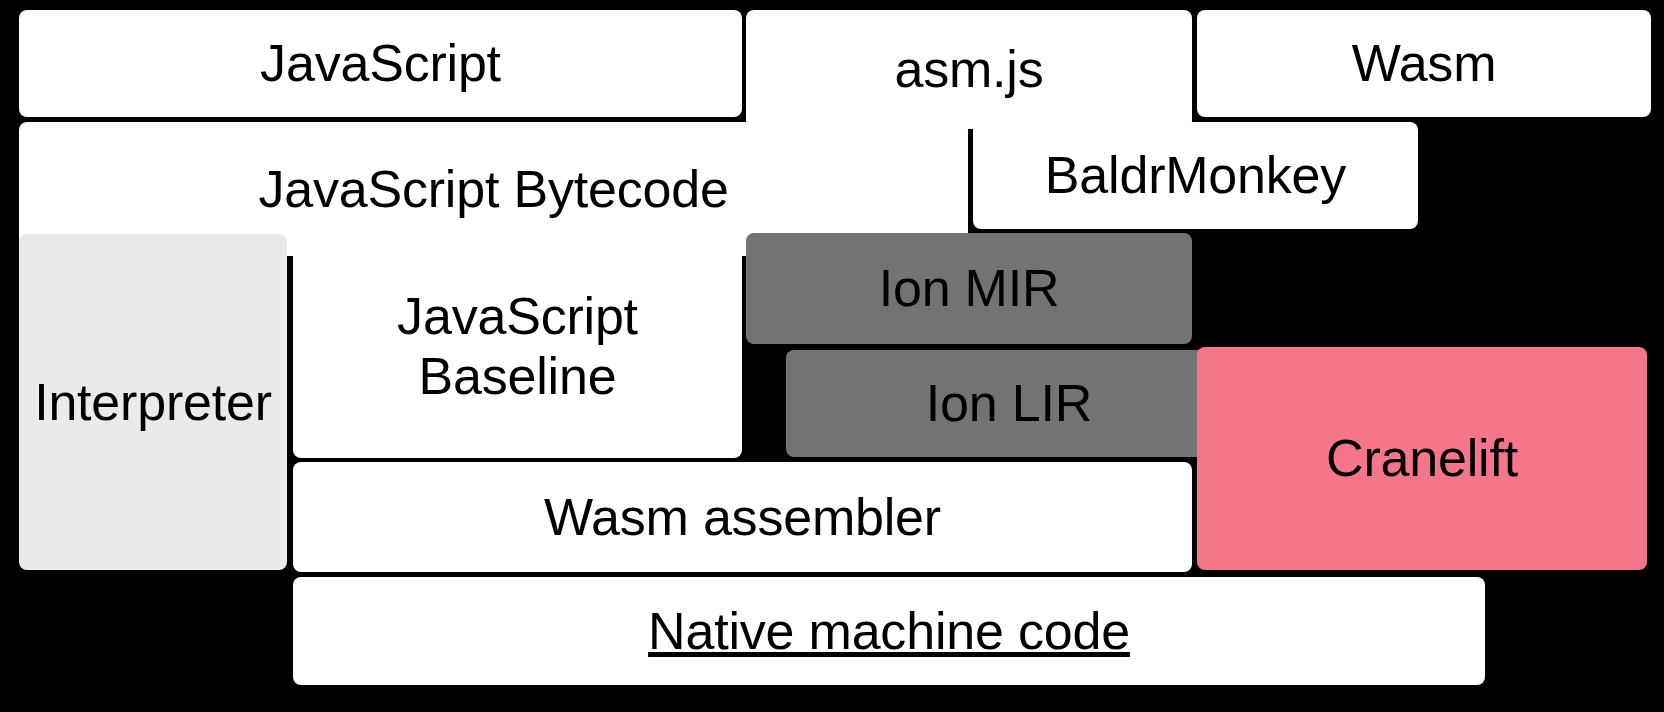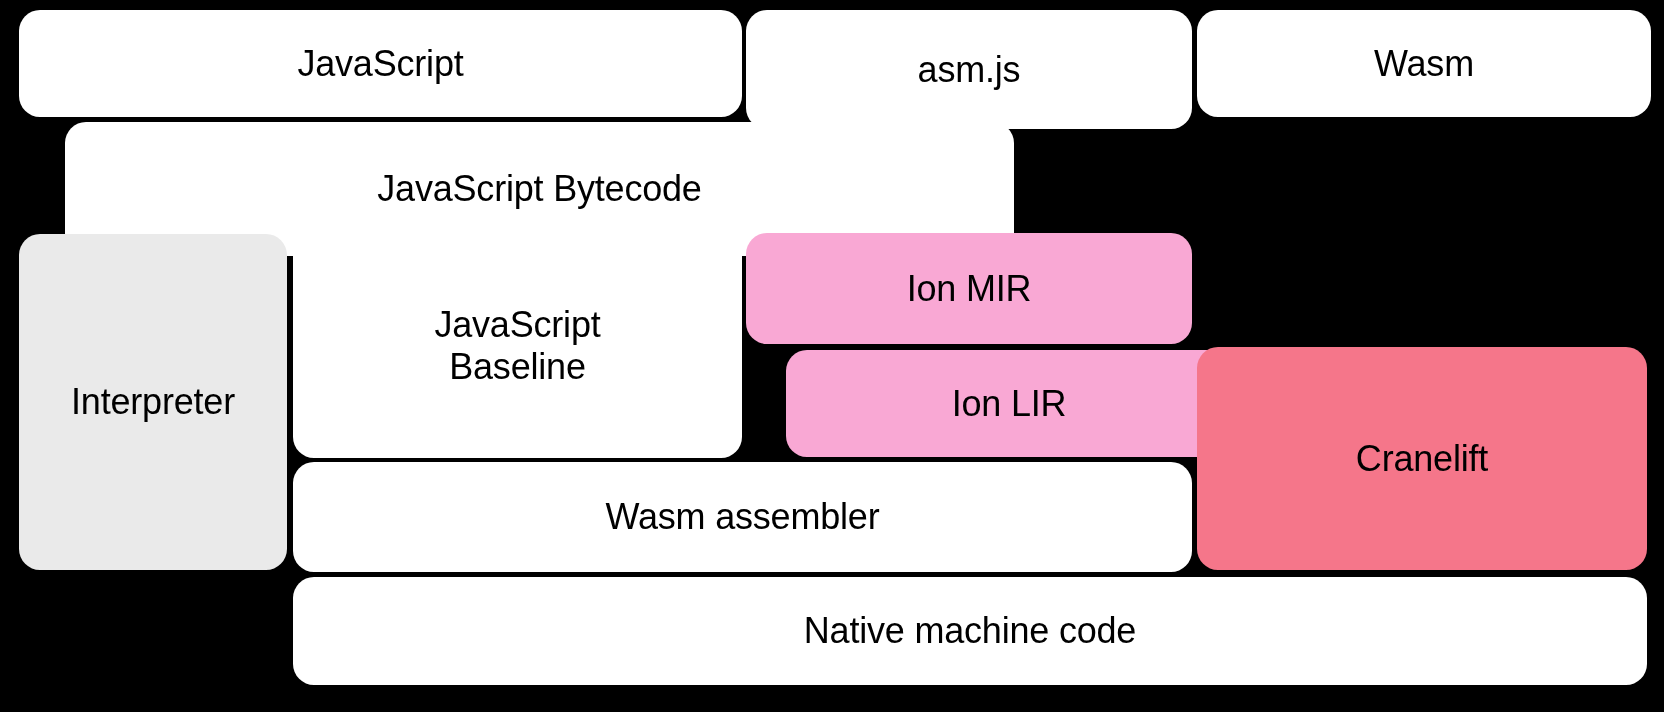--- a/index.html
+++ b/index.html
@@ -14,72 +14,73 @@
   #diagram {
     position: relative;
     width: 1664px;
     height: 712px;
     background: #000000;
     overflow: hidden;
   }
   .node {
     position: absolute;
     box-sizing: border-box;
-    border-radius: 21px;
+    border-radius: 8px;
     display: flex;
     align-items: center;
     justify-content: center;
     text-align: center;
     color: #000000;
     font-family: "Liberation Sans", sans-serif;
-    font-size: 36px;
+    font-size: 52px;
     font-weight: 400;
     line-height: 1.16;
     letter-spacing: -0.2px;
     white-space: pre-line;
     user-select: none;
   }
   .fill-white { background: #FFFFFF; }
   .fill-gray  { background: #EAEAEA; }
-  .fill-green { background: #f9a8d4; }
+  .fill-green { background: #737373; }
   .fill-pink  { background: #F5768A; }
 
   
   #n-javascript        { left: 19px;   top: 10px;  width: 723px; height: 107px; }
   #n-asmjs             { left: 746px;  top: 10px;  width: 446px; height: 119px; }
   #n-wasm              { left: 1197px; top: 10px;  width: 454px; height: 107px; }
 
   
-  #n-js-bytecode       { left: 19px;   top: 122px; width: 949px; height: 134px; margin-left: 46px; }
+  #n-js-bytecode       { left: 19px;   top: 122px; width: 949px; height: 134px; }
   #n-baldrmonkey       { left: 973px;  top: 122px; width: 445px; height: 107px; }
 
   
   #n-interpreter       { left: 19px;   top: 234px; width: 268px; height: 336px; }
   #n-js-baseline       { left: 293px;  top: 234px; width: 449px; height: 224px; }
   #n-ion-mir           { left: 746px;  top: 233px; width: 446px; height: 111px; }
   #n-ion-lir           { left: 746px;  top: 350px; width: 446px; height: 107px; margin-left: 40px; }
   #n-cranelift         { left: 1197px; top: 347px; width: 450px; height: 223px; }
   #n-macro-assembler   { left: 293px;  top: 462px; width: 899px; height: 110px; }
 
   
-  #n-native-code       { left: 293px;  top: 577px; width: 1354px; height: 108px; }
+  #n-native-code       { left: 293px;  top: 577px; width: 1192px; height: 108px; text-decoration: underline; }
 </style>
 </head>
 <body>
 
 <div id="diagram">
 
   <div class="node fill-white" id="n-javascript">JavaScript</div>
 
   <div class="node fill-white" id="n-asmjs">asm.js</div>
 
   <div class="node fill-white" id="n-wasm">Wasm</div>
 
   <div class="node fill-white" id="n-js-bytecode">JavaScript Bytecode</div>
 
+  <div class="node fill-white" id="n-baldrmonkey">BaldrMonkey</div>
 
   <div class="node fill-gray" id="n-interpreter">Interpreter</div>
 
   <div class="node fill-white" id="n-js-baseline">JavaScript
 Baseline</div>
 
   <div class="node fill-green" id="n-ion-mir">Ion MIR</div>
 
   <div class="node fill-green" id="n-ion-lir">Ion LIR</div>
 

